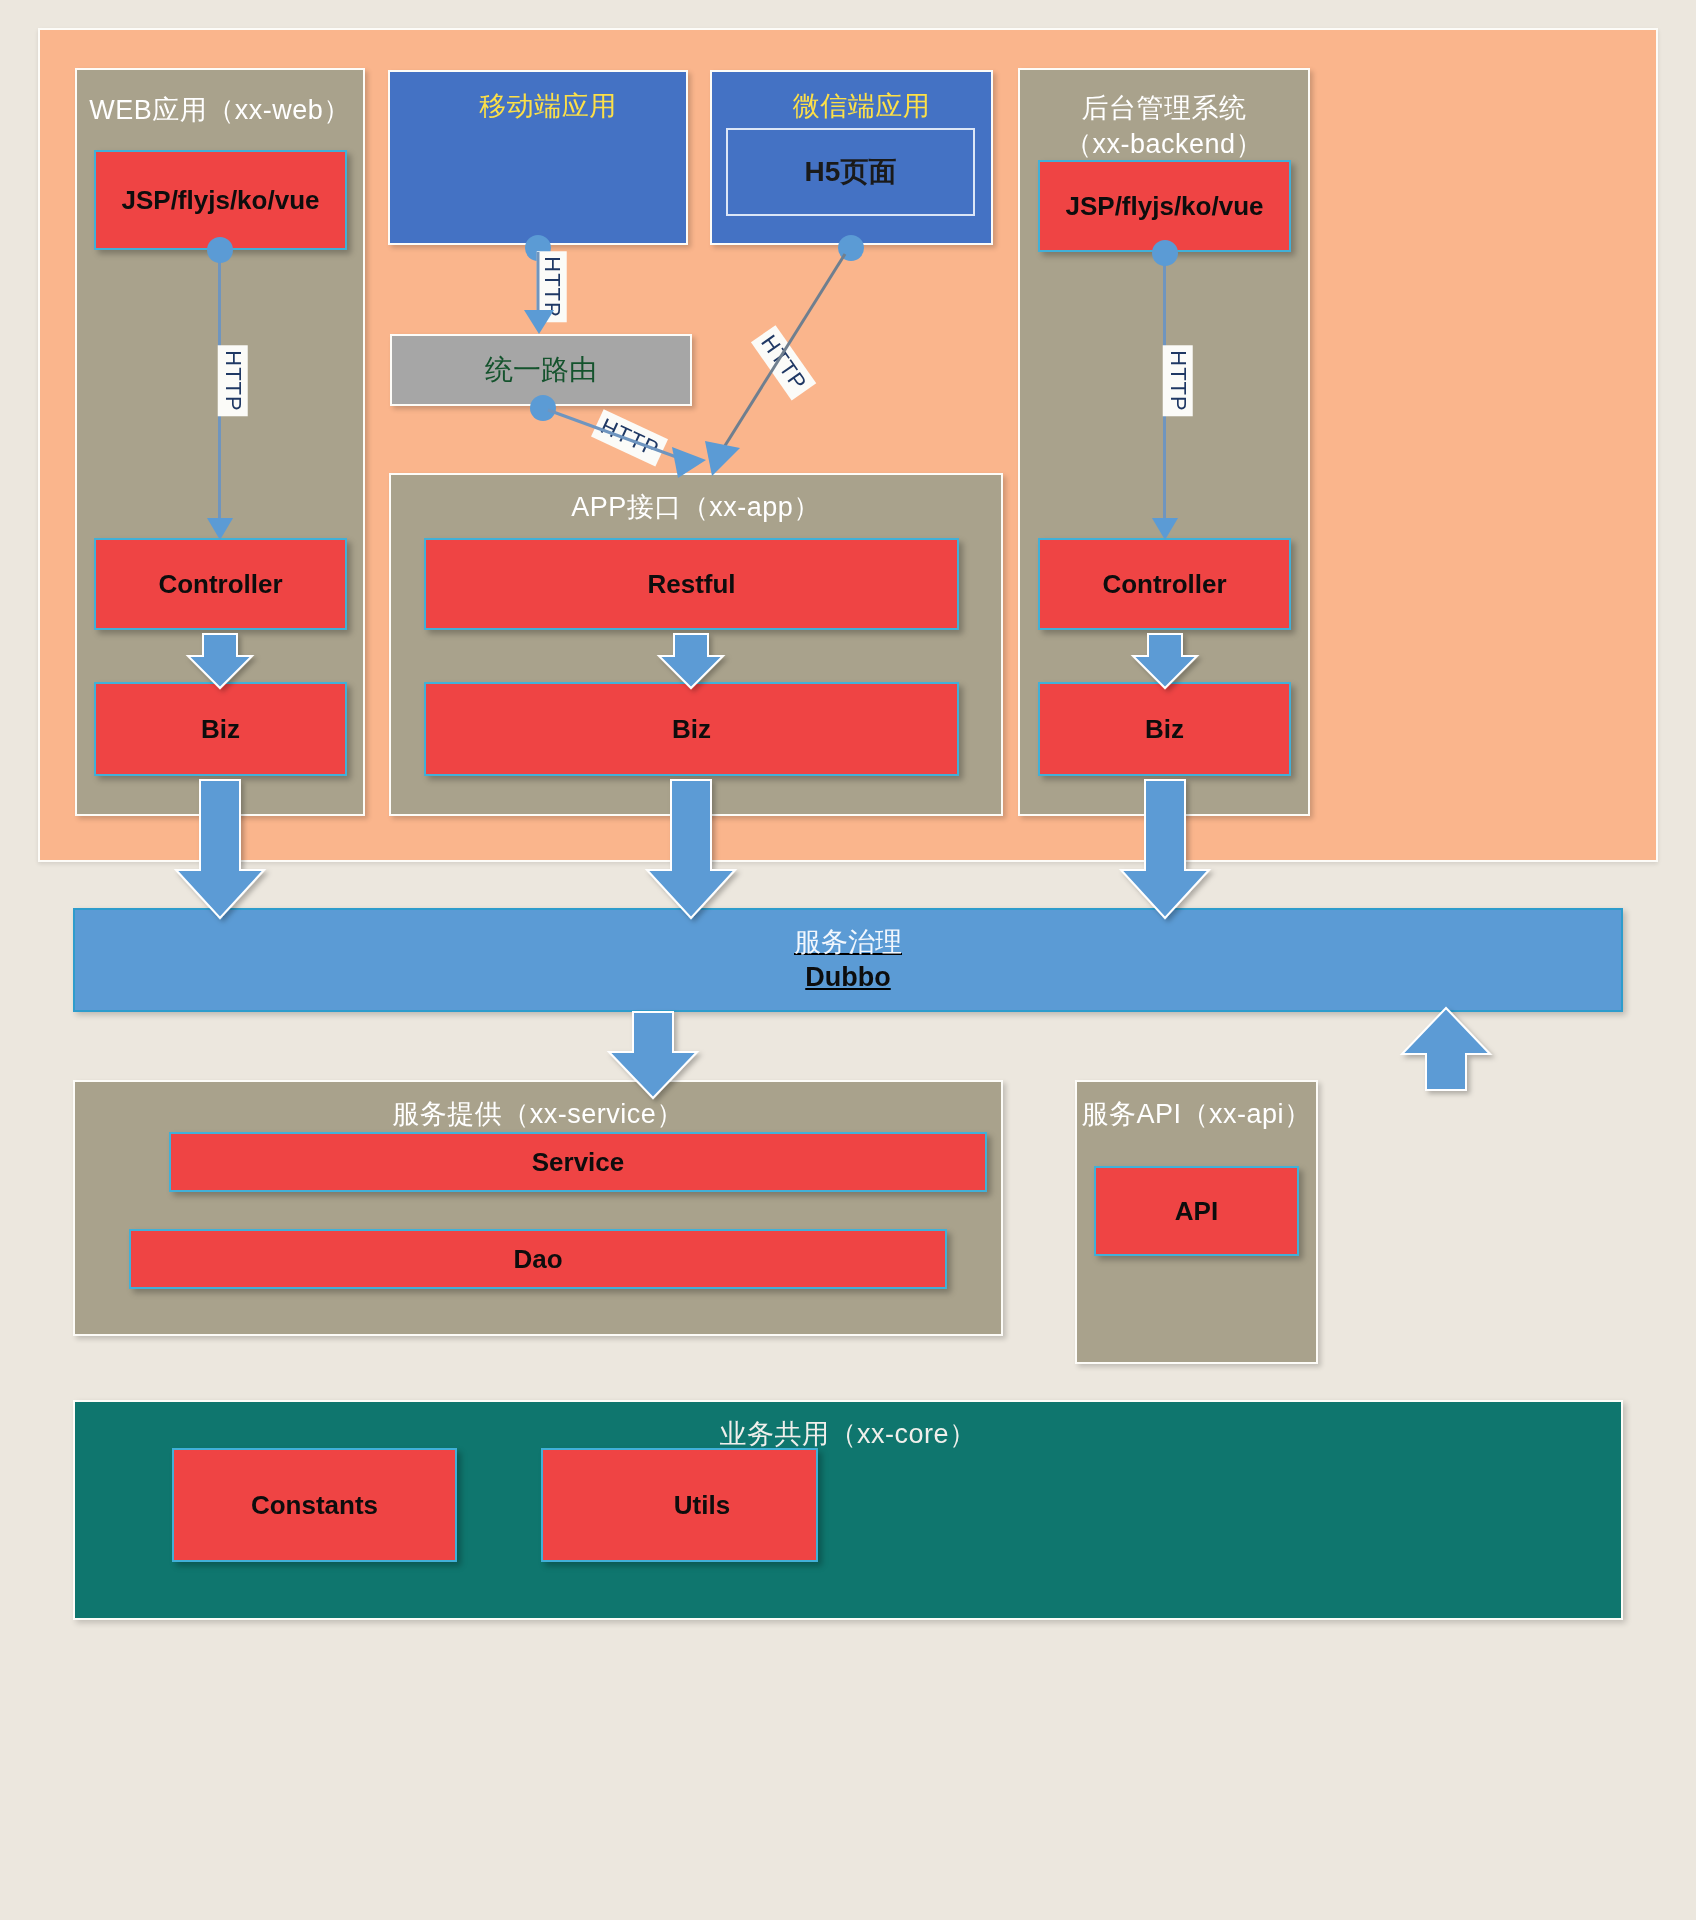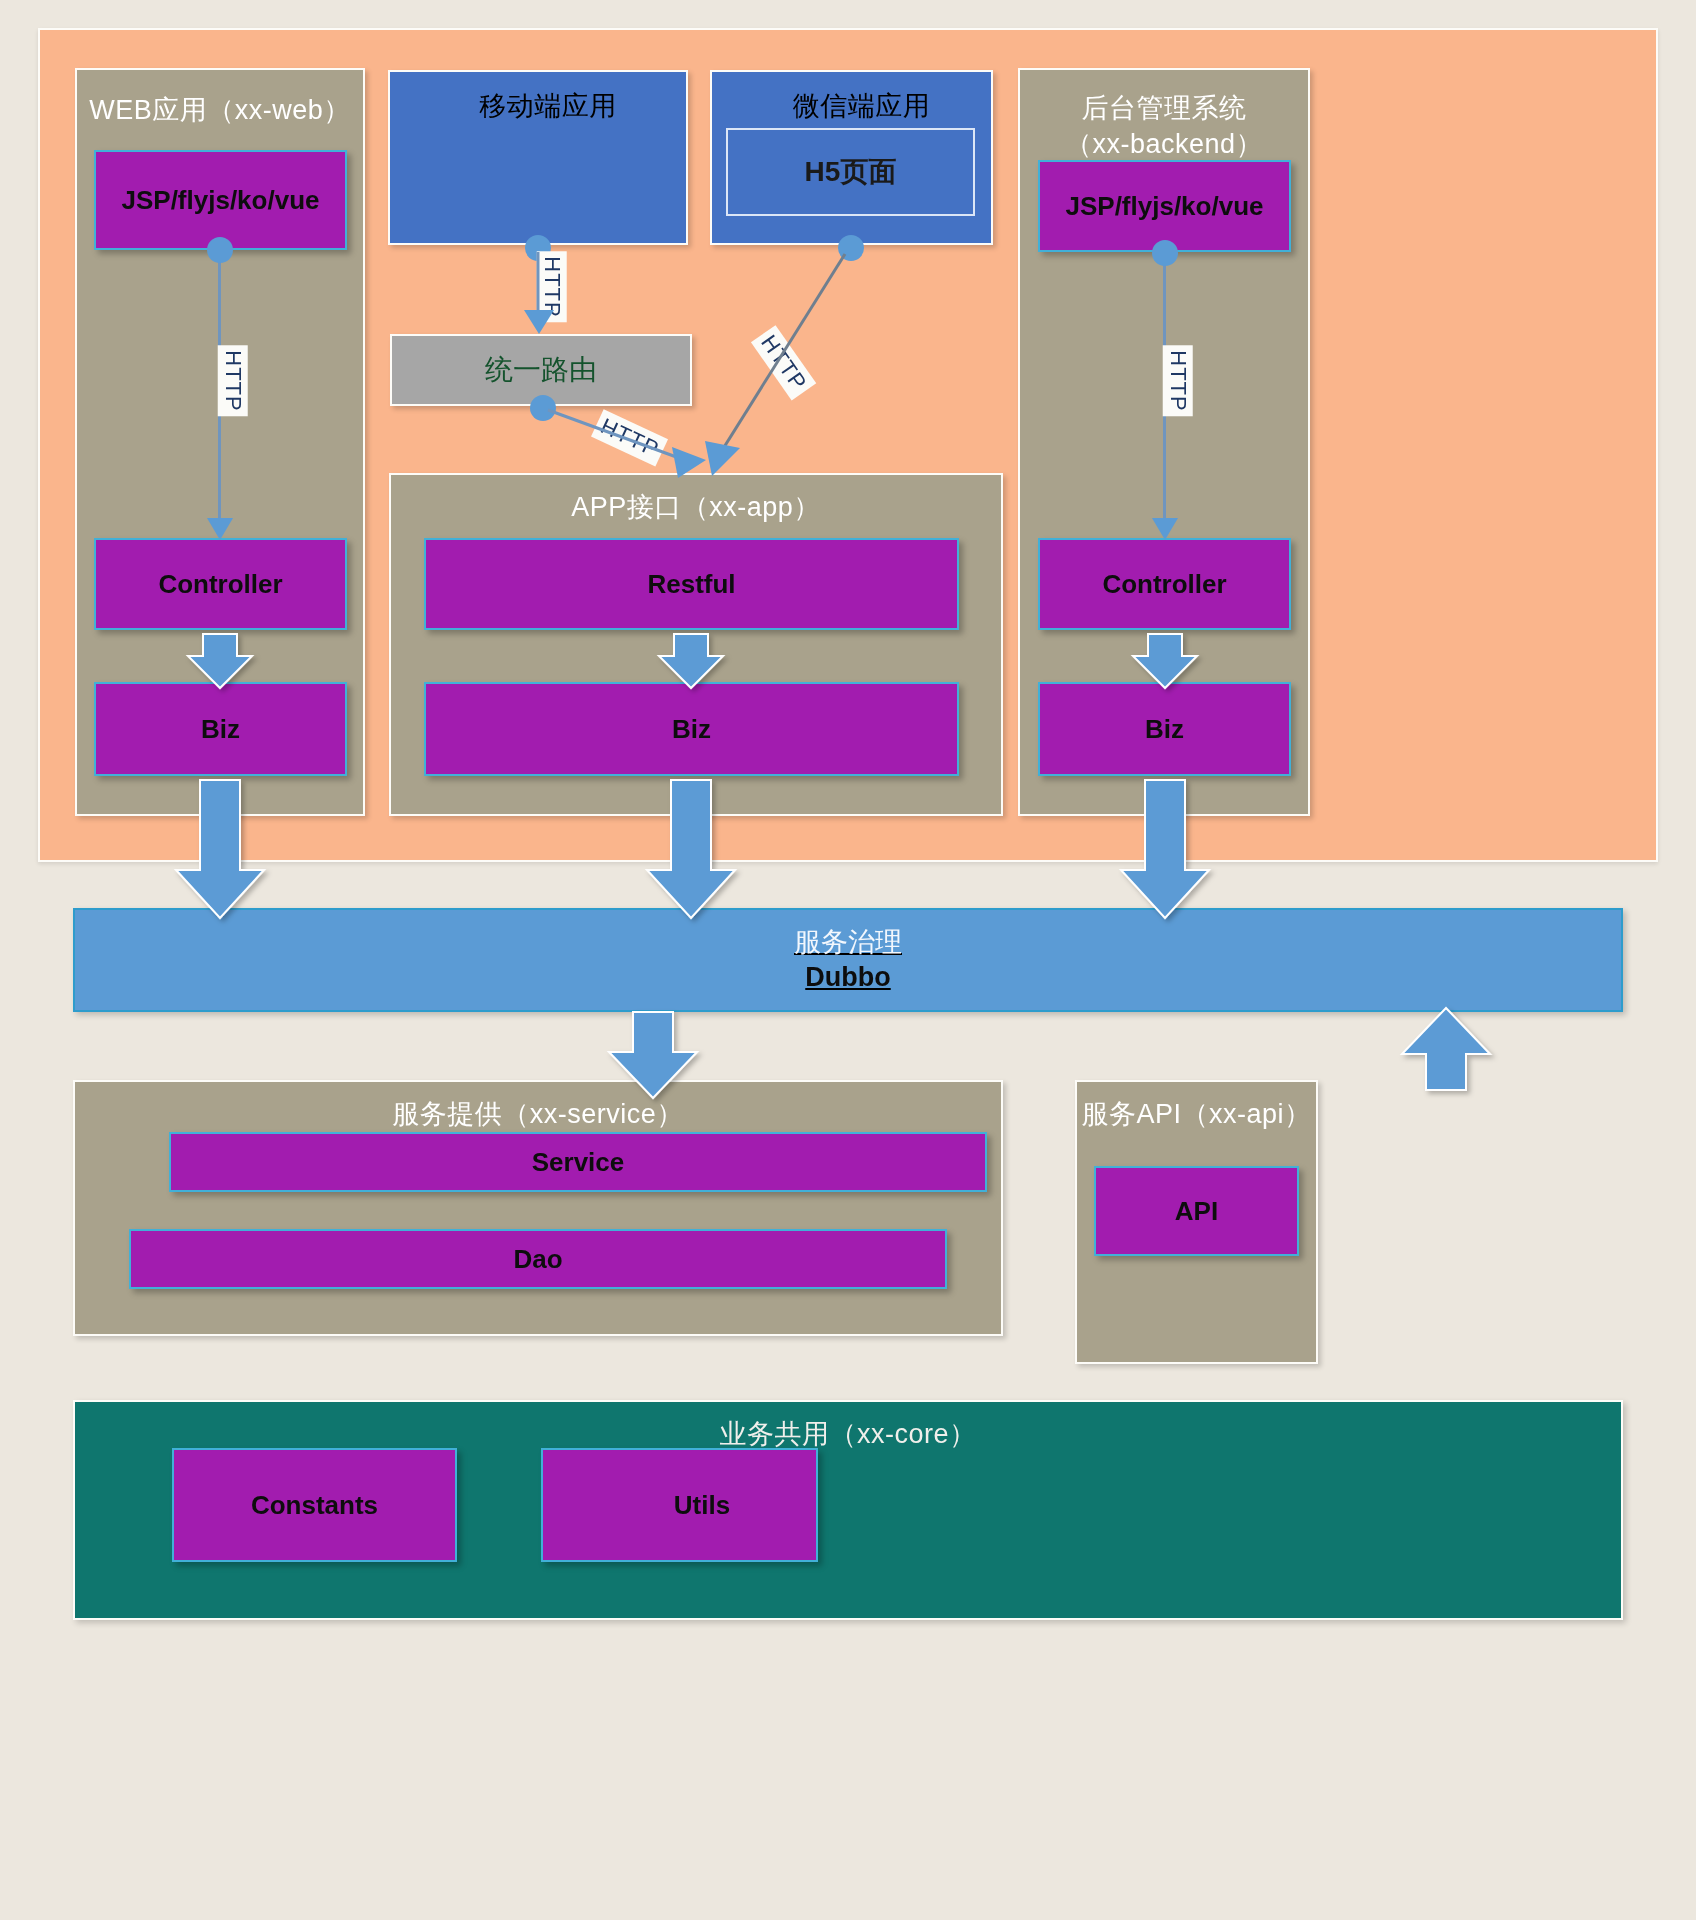--- a/index.html
+++ b/index.html
@@ -35,35 +35,35 @@
     text-align:center;
     letter-spacing:.5px;
     font-weight:400;
   }
   
   .bluepanel{
     background:#4472c4;
     border:2px solid #fdfcf8;
     box-shadow:3px 3px 5px rgba(0,0,0,.18);
   }
-  .bluepanel .panel-title{color:#000000;padding-left:20px;}
+  .bluepanel .panel-title{color:#fde047;padding-left:20px;}
   .blue-inner{
     position:absolute;
     background:#4472c4;
     border:2px solid #dce6f7;
     color:#1a1a1a;
     font-size:28px;
     line-height:40px;
     display:flex;align-items:center;justify-content:center;text-align:center;
     font-weight:400;
   }
 
   
   .lightbox{
-    background:#a21caf;
+    background:#ef4444;
     border:2px solid #41b0d8;
     box-shadow:4px 4px 6px rgba(0,0,0,.26);
     color:#0d0d0d;
     font-size:26px;
     font-weight:700;
     display:flex;align-items:center;justify-content:center;text-align:center;
   }
 
   
   .graybox{

